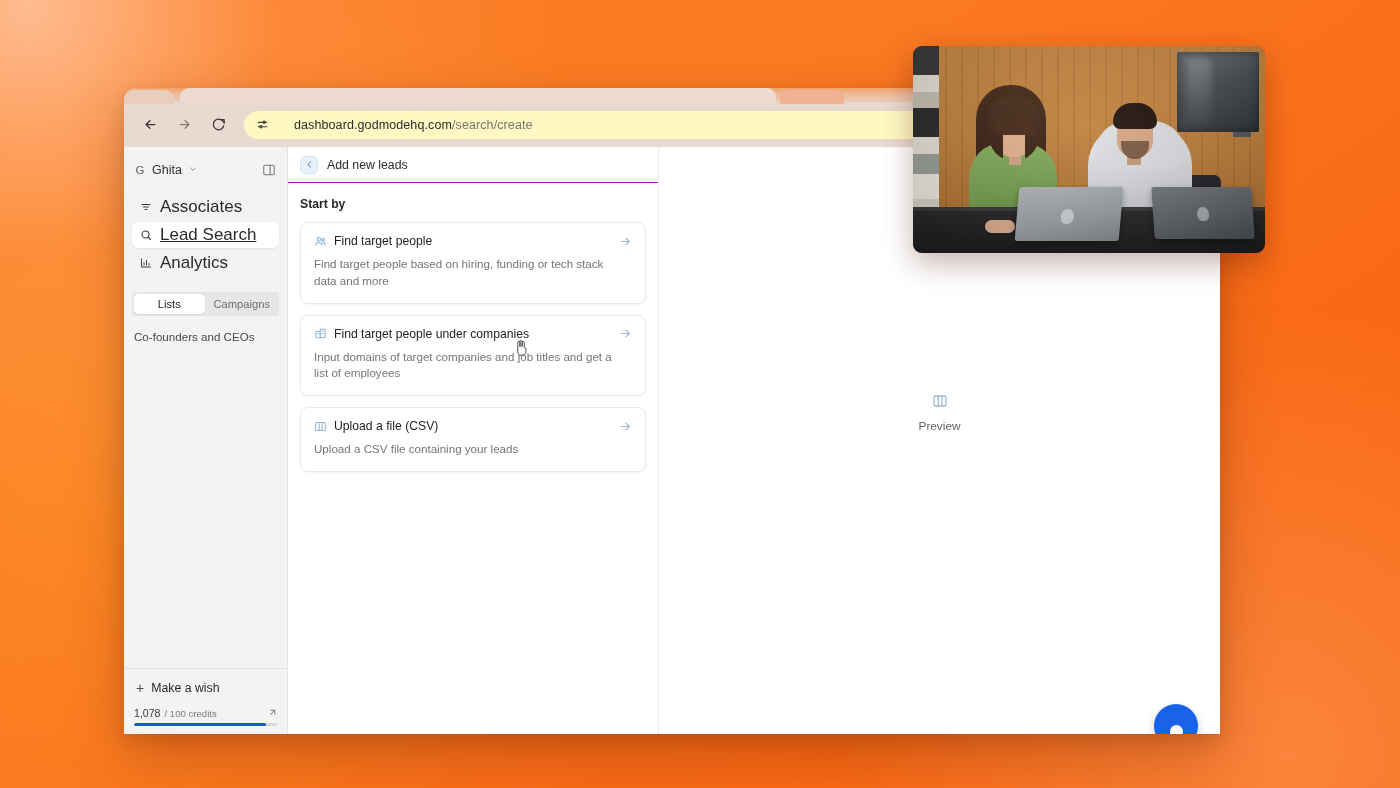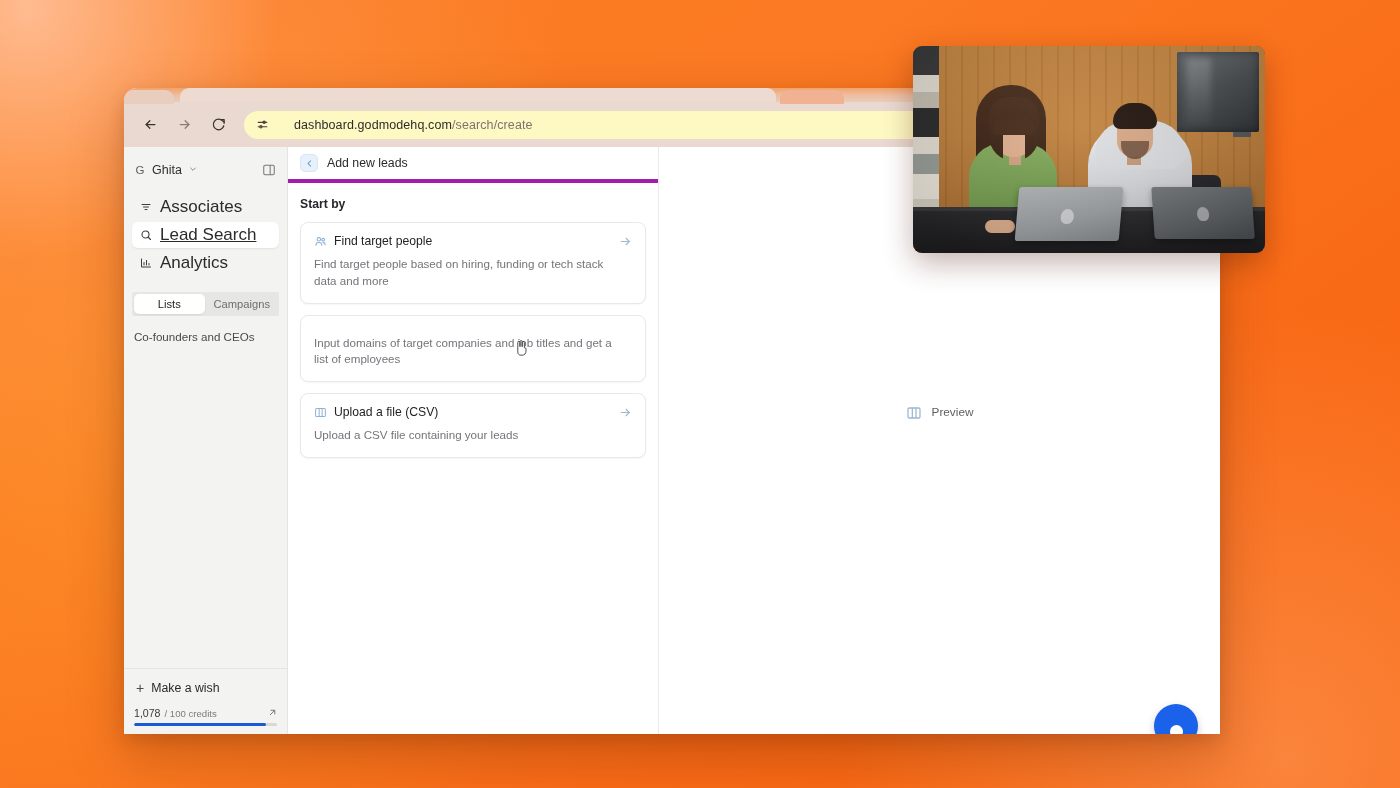--- a/index.html
+++ b/index.html
@@ -216,21 +216,21 @@
     border-right: 1px solid #eceae8;
     background: #ffffff;
     display: flex;
     flex-direction: column;
   }
   .center-head {
     height: 36px;
     display: flex; align-items: center;
     gap: 9px;
     padding: 12px 12px;
-    border-bottom: 4px solid #a21caf;
+    border-bottom: 1px solid #a21caf;
   }
   .back-chip {
     width: 18px; height: 18px;
     background: #e8f1fb;
     border: 1px solid #d7e6f6;
     border-radius: 5px;
     display: flex; align-items: center; justify-content: center;
     color: #7aa7d6;
   }
   .center-title { font-size: 12.3px; color: #2b2b29; }
@@ -263,21 +263,21 @@
   
   .preview-pane {
     flex: 1 1 auto;
     background: #ffffff;
     position: relative;
     display: flex;
     align-items: center;
     justify-content: center;
   }
   .preview-stack {
-    display: flex; flex-direction: row; gap: 10px;
+    display: flex; flex-direction: column; align-items: center; gap: 10px;
     transform: translateY(-28px);
   }
   .preview-ico { color: #9db7cf; display: flex; }
   .preview-label { font-size: 11.8px; color: #5f5f63; }
 
   
   .chat-bubble {
     position: absolute;
     right: 22px;
     bottom: -14px;
@@ -627,20 +627,38 @@
                 <svg width="13" height="13" viewBox="0 0 24 24" fill="none" stroke="currentColor" stroke-width="2" stroke-linecap="round" stroke-linejoin="round">
                     <line x1="4" y1="12" x2="19" y2="12"></line>
                     <polyline points="13 6 19 12 13 18"></polyline>
                   </svg>
               </span>
             </div>
             <div class="opt-desc">Find target people based on hiring, funding or tech stack data and more</div>
           </div>
 
           <div class="opt-card">
+            <div class="opt-head">
+              <span class="opt-ico">
+                <svg width="13" height="13" viewBox="0 0 24 24" fill="none" stroke="currentColor" stroke-width="1.9" stroke-linejoin="round">
+                    <rect x="3.5" y="8" width="8" height="12" rx="1"></rect>
+                    <rect x="11.5" y="4" width="9" height="16" rx="1"></rect>
+                    <line x1="14.5" y1="8" x2="17.5" y2="8"></line>
+                    <line x1="14.5" y1="12" x2="17.5" y2="12"></line>
+                    <line x1="6" y1="12" x2="9" y2="12"></line>
+                  </svg>
+              </span>
+              <span class="opt-title">Find target people under companies</span>
+              <span class="opt-arrow">
+                <svg width="13" height="13" viewBox="0 0 24 24" fill="none" stroke="currentColor" stroke-width="2" stroke-linecap="round" stroke-linejoin="round">
+                    <line x1="4" y1="12" x2="19" y2="12"></line>
+                    <polyline points="13 6 19 12 13 18"></polyline>
+                  </svg>
+              </span>
+            </div>
             <div class="opt-desc">Input domains of target companies and job titles and get a list of employees</div>
           </div>
 
           <div class="opt-card">
             <div class="opt-head">
               <span class="opt-ico">
                 <svg width="13" height="13" viewBox="0 0 24 24" fill="none" stroke="currentColor" stroke-width="1.9">
                     <rect x="3" y="4.5" width="18" height="15" rx="2"></rect>
                     <line x1="9.5" y1="4.5" x2="9.5" y2="19.5"></line>
                     <line x1="15" y1="4.5" x2="15" y2="19.5"></line>

